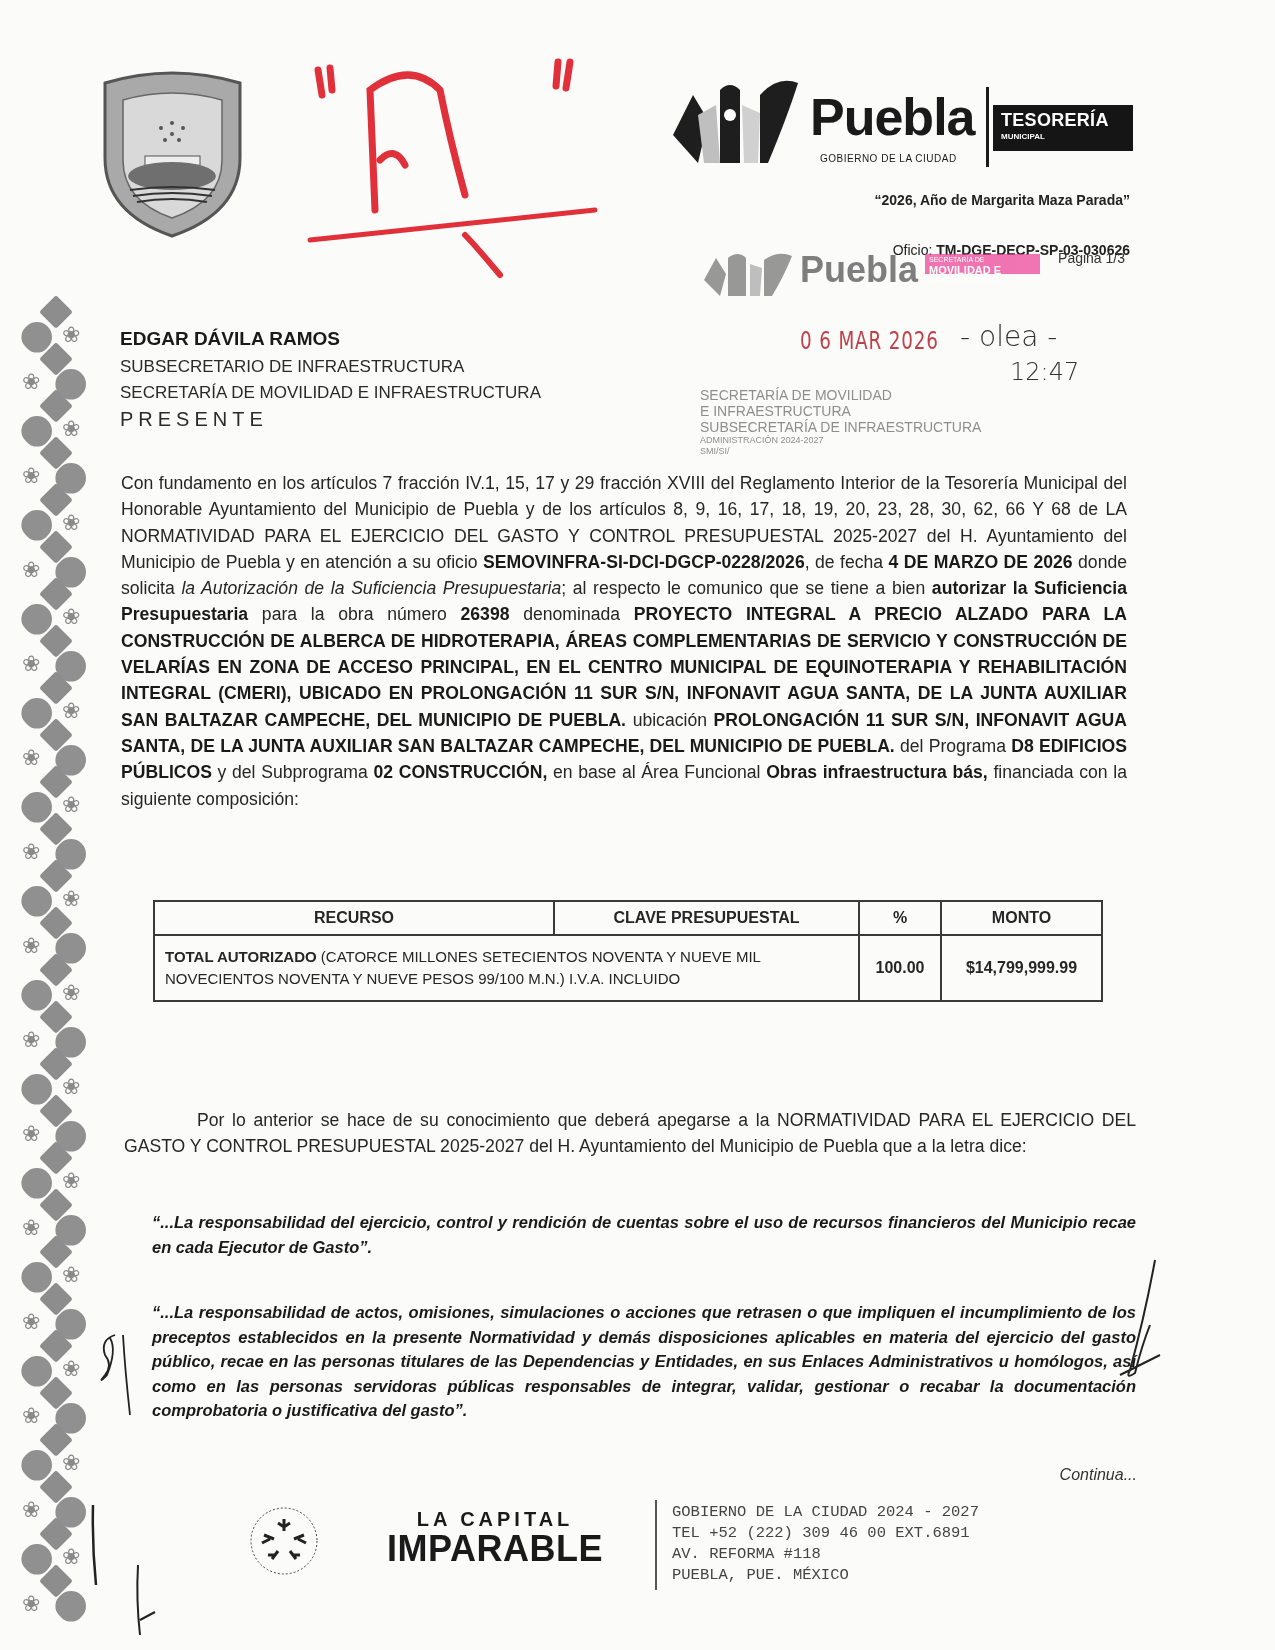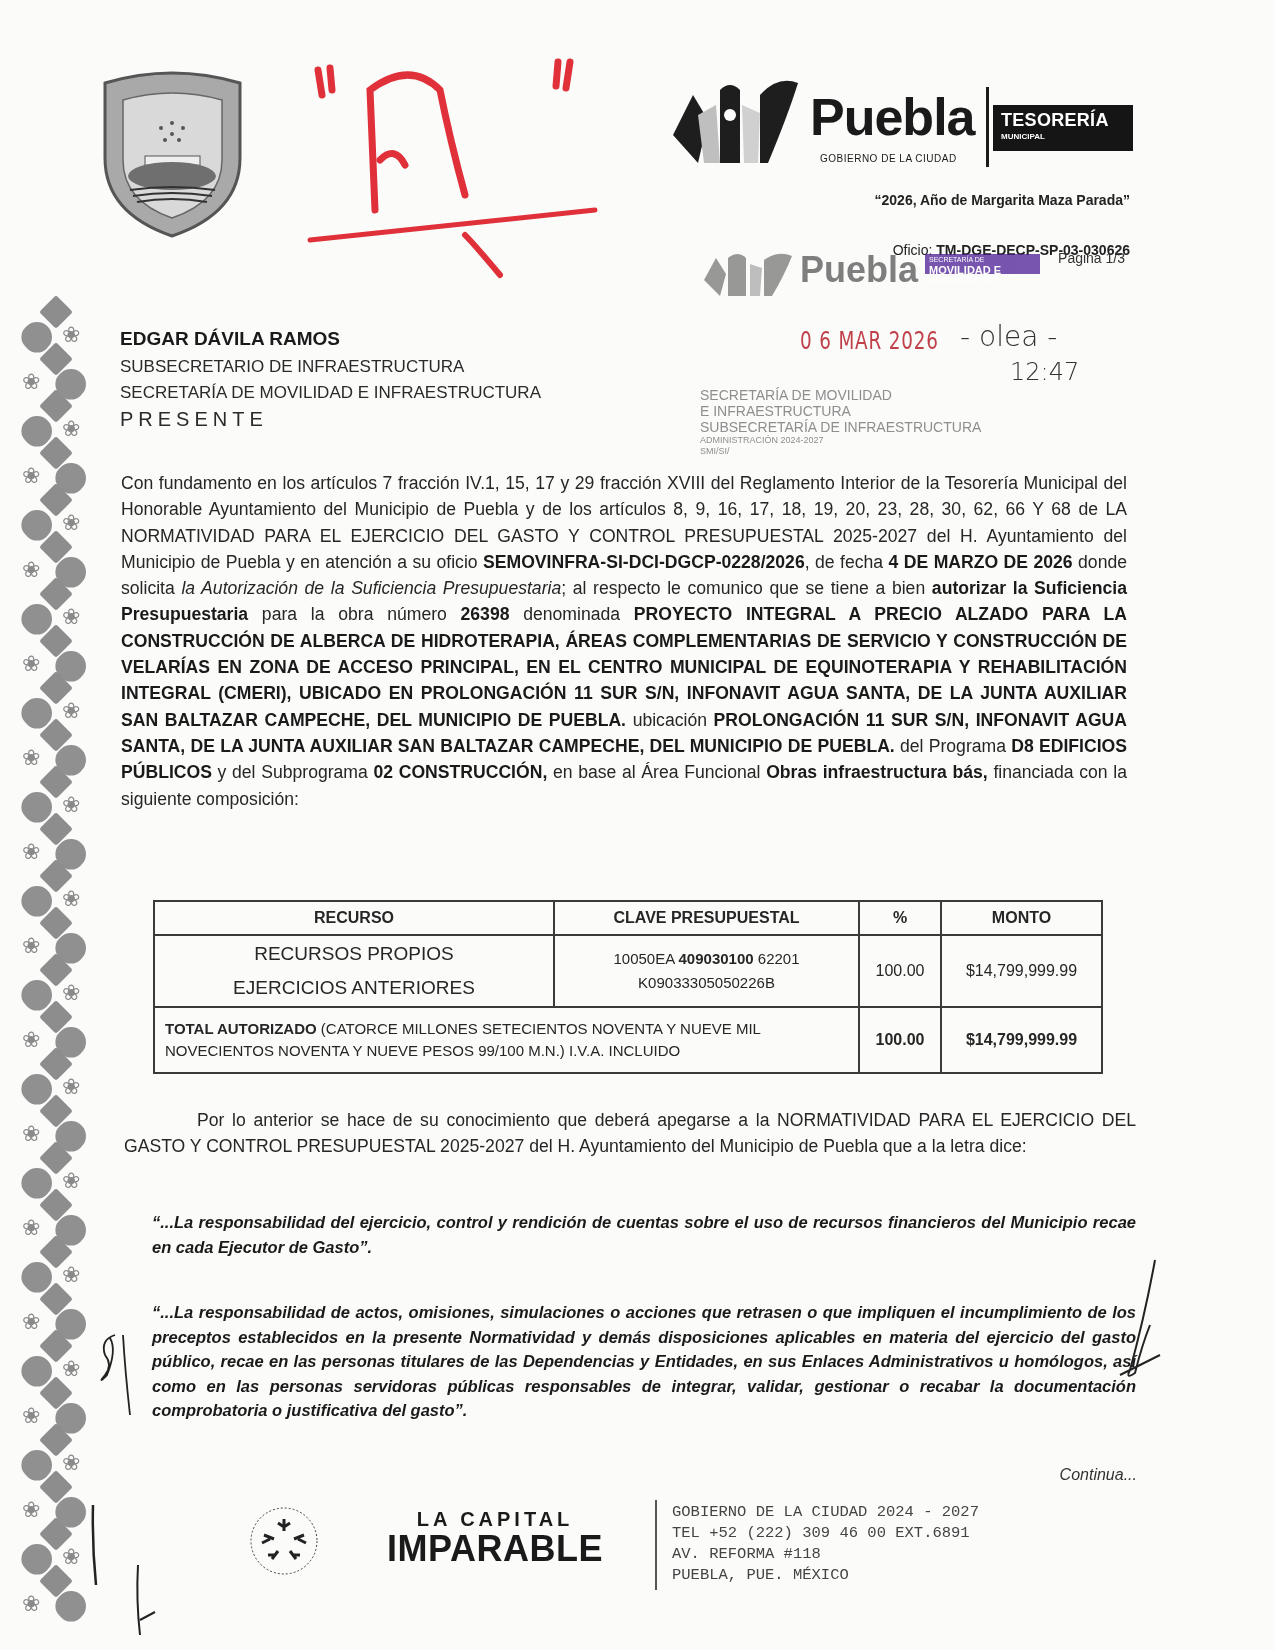--- a/index.html
+++ b/index.html
@@ -29,21 +29,21 @@
   .tesoreria-sub { font-size: 8px; font-weight: bold; margin-top: 3px; }
 
   .year-motto { position: absolute; right: 145px; top: 192px; font-size: 14px; font-weight: bold; color: #222; }
   .oficio { position: absolute; right: 145px; top: 226px; font-size: 14px; color: #222; margin-top: 16px; }
   .oficio b { font-weight: bold; }
   .pagina { position: absolute; right: 150px; top: 250px; font-size: 14px; color: #333; }
 
   
   .puebla-stamp2 { position: absolute; left: 700px; top: 250px; width: 340px; height: 46px; opacity: 0.75; }
   .puebla-stamp2 .pw { position: absolute; left: 100px; top: 2px; font-size: 36px; font-weight: bold; color: #555; line-height: 1; }
-  .puebla-stamp2 .sec-box { position: absolute; left: 225px; top: 4px; width: 115px; height: 20px; background: #4c1d95; color: #fff; font-size: 7px; padding: 2px 4px; line-height: 1.15; }
+  .puebla-stamp2 .sec-box { position: absolute; left: 225px; top: 4px; width: 115px; height: 20px; background: #ec4899; color: #fff; font-size: 7px; padding: 2px 4px; line-height: 1.15; }
   .puebla-stamp2 .sec-box .big { font-size: 11px; font-weight: bold; }
 
   
   .recipient { position: absolute; left: 120px; top: 328px; }
   .recipient .name { font-size: 19px; font-weight: bold; color: #1a1a1a; margin-bottom: 4px; }
   .recipient .line { font-size: 17px; color: #2a2a2a; line-height: 26px; }
   .recipient .presente { font-size: 20px; letter-spacing: 5px; color: #2a2a2a; line-height: 26px; }
 
   
   .recv-date { position: absolute; left: 800px; top: 327px; font-size: 24px; color: #c0404a; font-family: "DejaVu Sans Condensed", "DejaVu Sans", sans-serif; letter-spacing: 1px; transform: scaleX(0.85); transform-origin: left; }
@@ -264,32 +264,20 @@
 <table class="budget-table">
   <thead>
     <tr>
       <th style="width:400px">RECURSO</th>
       <th style="width:305px">CLAVE PRESUPUESTAL</th>
       <th style="width:82px">%</th>
       <th>MONTO</th>
     </tr>
   </thead>
   <tbody>
-    <tr class="r1">
-      <td class="recurso">
-        <div>RECURSOS PROPIOS</div>
-        <div>EJERCICIOS ANTERIORES</div>
-      </td>
-      <td class="clave">
-        <div><span>10050EA </span><b>409030100</b><span> 62201</span></div>
-        <div>K09033305050226B</div>
-      </td>
-      <td>100.00</td>
-      <td>$14,799,999.99</td>
-    </tr>
     <tr class="r2">
       <td colspan="2" class="total-desc"><b>TOTAL AUTORIZADO</b><span> (CATORCE MILLONES SETECIENTOS NOVENTA Y NUEVE MIL NOVECIENTOS NOVENTA Y NUEVE PESOS 99/100 M.N.) I.V.A. INCLUIDO</span></td>
       <td class="bold">100.00</td>
       <td class="bold">$14,799,999.99</td>
     </tr>
   </tbody>
 </table>
 
 <div class="para2">Por lo anterior se hace de su conocimiento que deberá apegarse a la NORMATIVIDAD PARA EL EJERCICIO DEL GASTO Y CONTROL PRESUPUESTAL 2025-2027 del H. Ayuntamiento del Municipio de Puebla que a la letra dice:</div>
 <div class="quote quote1">“...La responsabilidad del ejercicio, control y rendición de cuentas sobre el uso de recursos financieros del Municipio recae en cada Ejecutor de Gasto”.</div>

